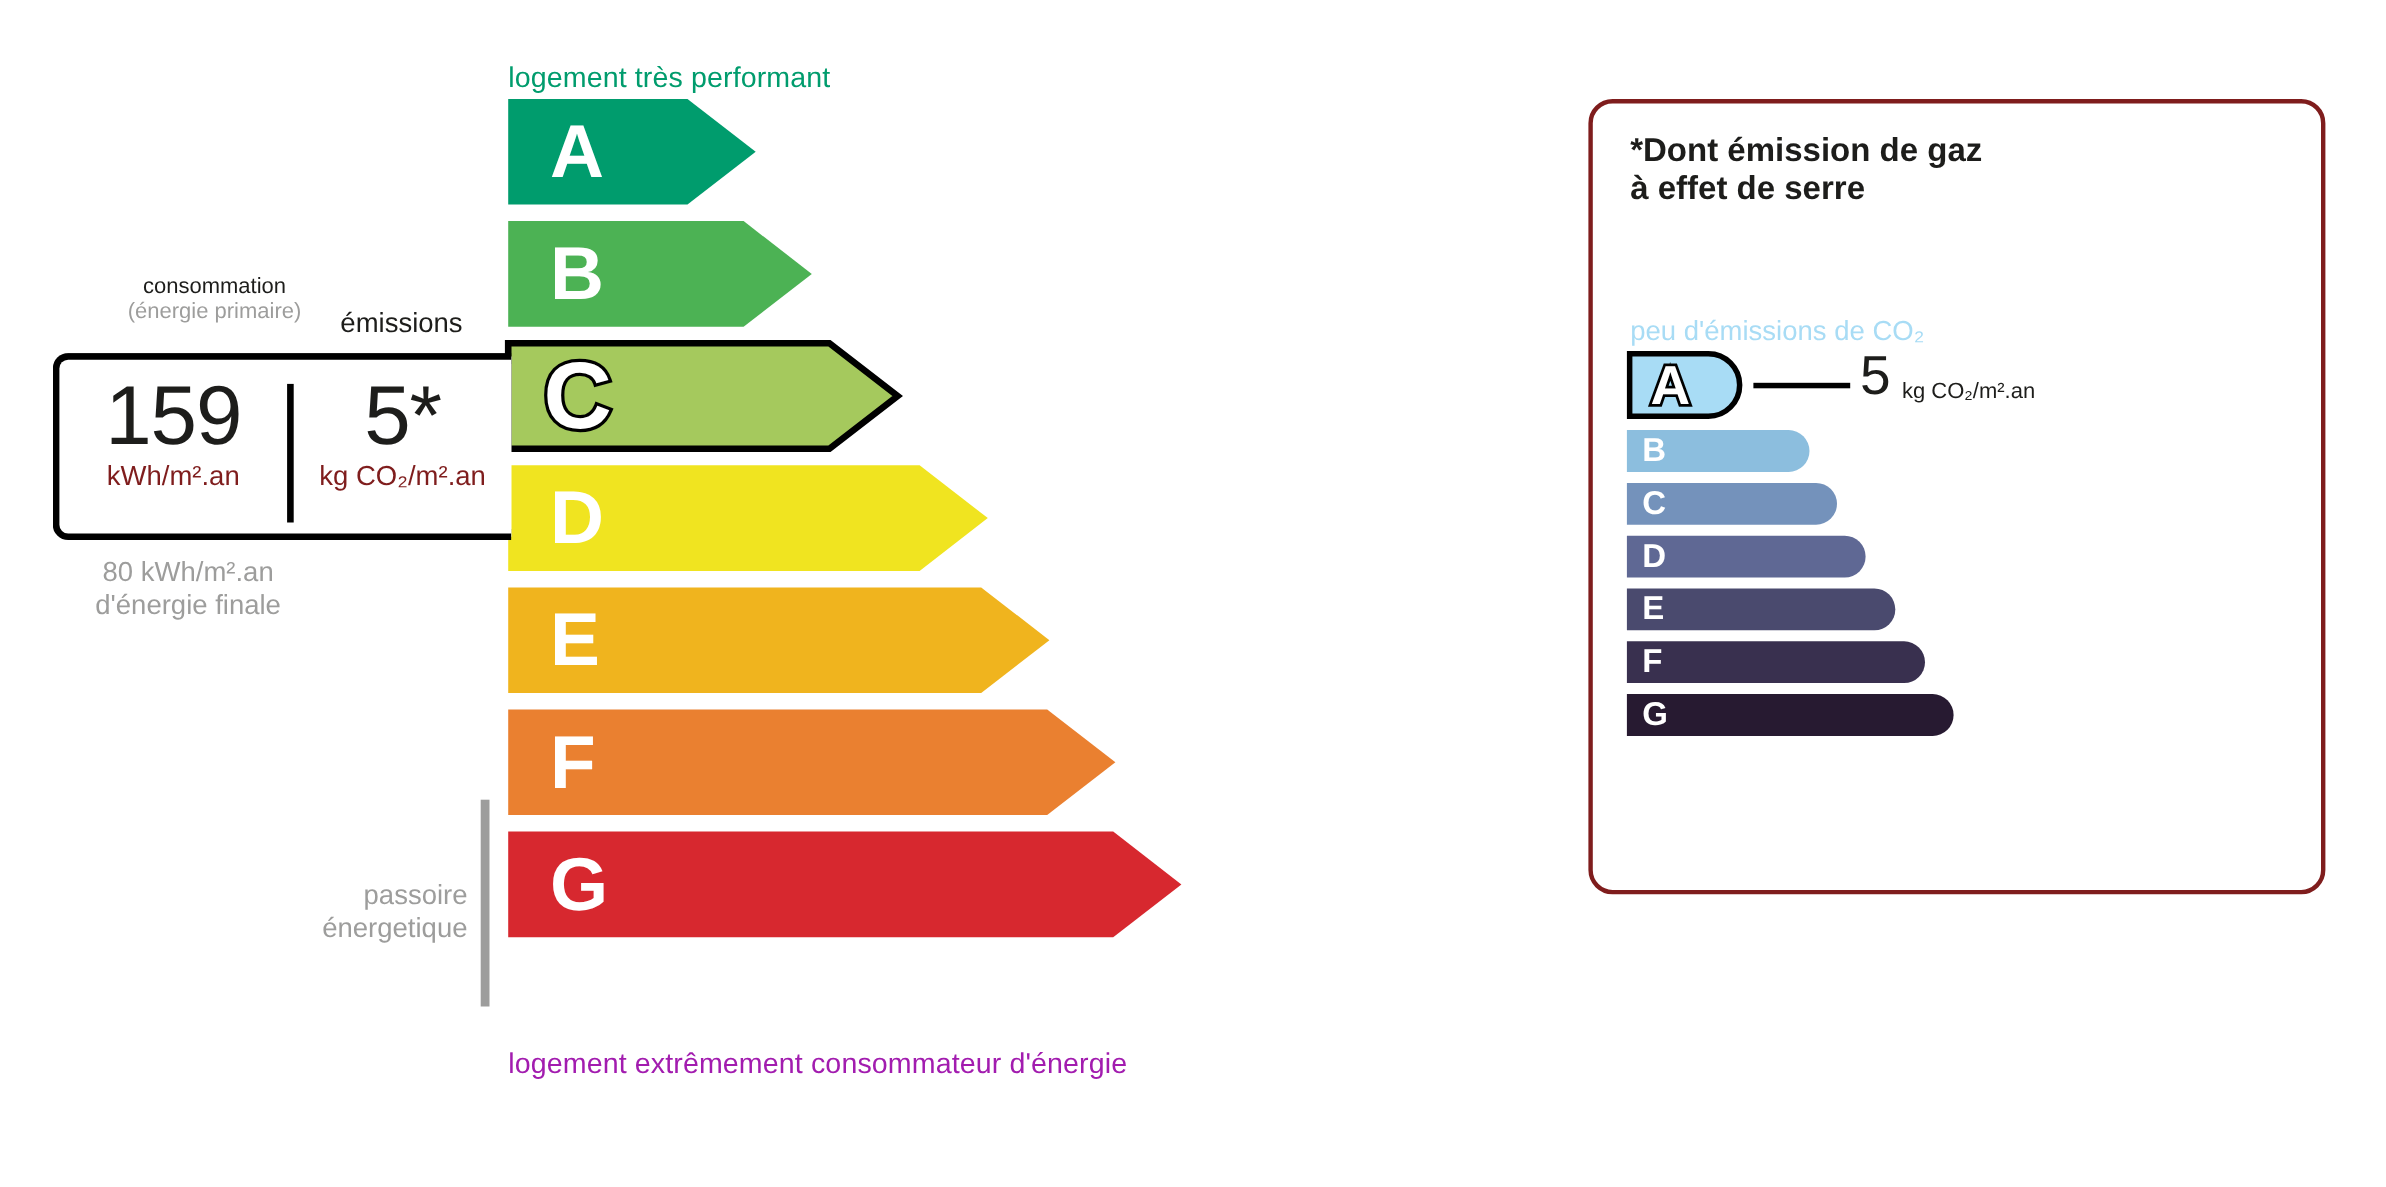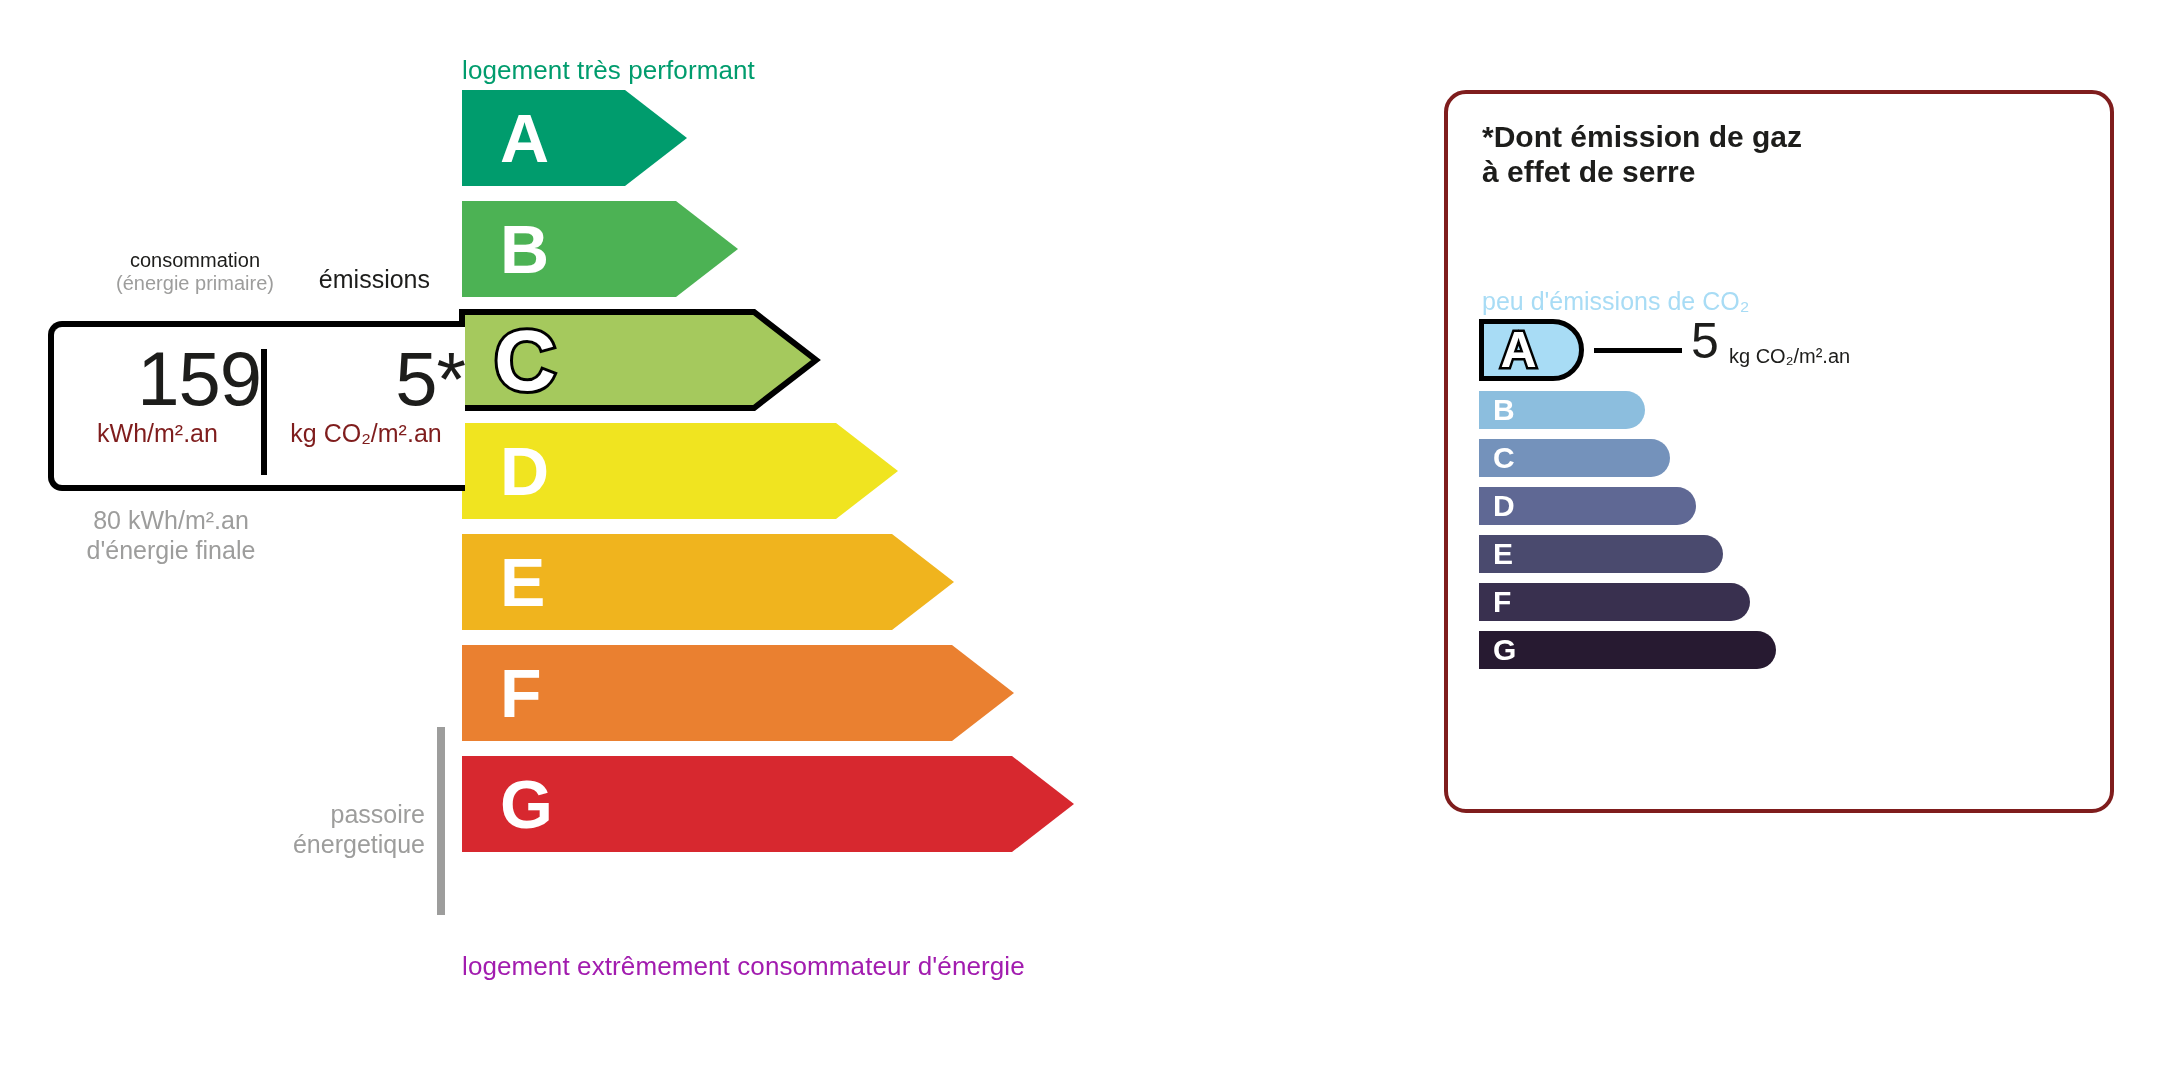--- a/index.html
+++ b/index.html
@@ -43,23 +43,23 @@
     left: 70px; top: 249px;
     width: 250px;
     text-align: center;
     font-size: 20px;
     color: #1d1d1b;
     line-height: 1.16;
   }
   .hdr-conso .sub { color:#9d9d9c; display:block; }
   .hdr-emis {
     position: absolute;
-    left: 300px; top: 265px;
+    left: 300px; top: 280px;
     width: 130px;
-    text-align: right;
+    text-align: center;
     font-size: 25px;
     color: #1d1d1b;
   }
 
   
   #value-box {
     position: absolute;
     left: 48px; top: 321px;
     width: 417px; height: 170px;
     border: 6px solid #000;
@@ -72,21 +72,21 @@
     position: absolute;
     left: 207px; top: 22px;
     width: 6px; height: 126px;
     background: #000;
   }
   .vcell { position: absolute; top: 0; height: 100%; }
   .vcell.left  { left: 0;    width: 207px; }
   .vcell.right { left: 213px; width: 198px; }
   .vcell .num {
     position: absolute; left: 0; right: 0; top: 14px;
-    text-align: right;
+    text-align: center;
     font-size: 76px;
     font-weight: 400;
     color: #1d1d1b;
     line-height: 1;
     letter-spacing: -1px;
   }
   .vcell .unit {
     position: absolute; left: 0; right: 0; top: 92px;
     text-align: center;
     font-size: 25px;

